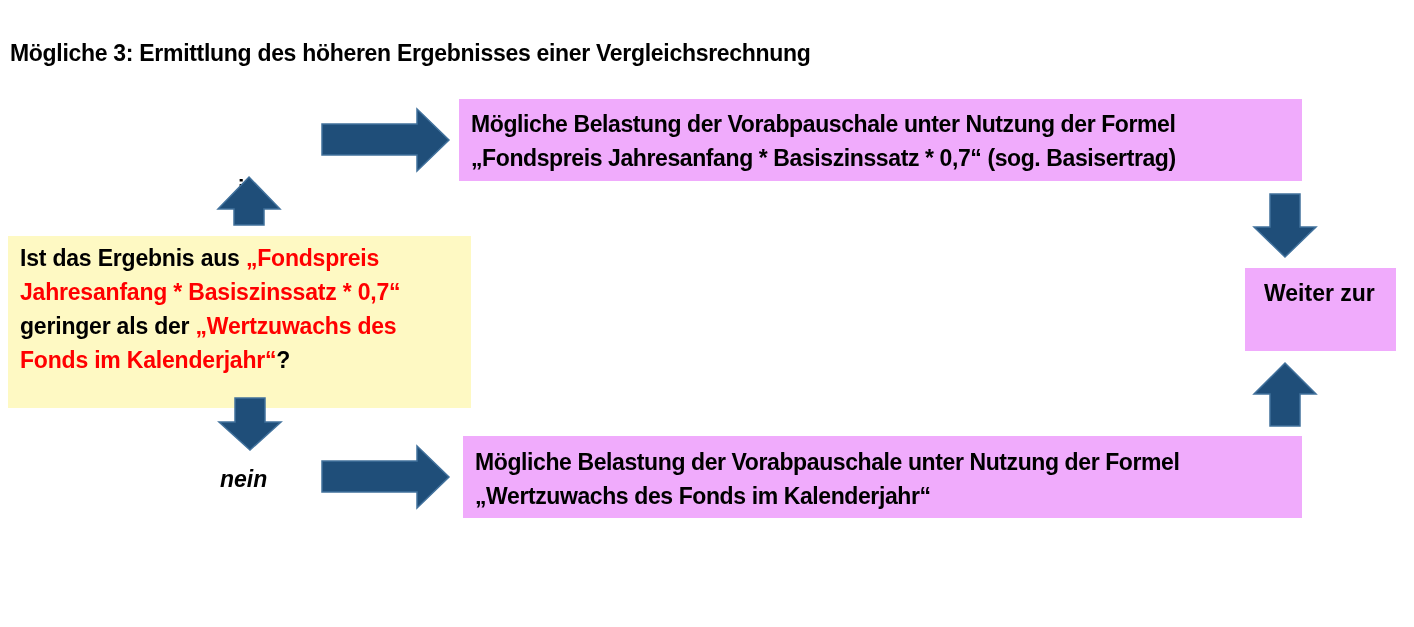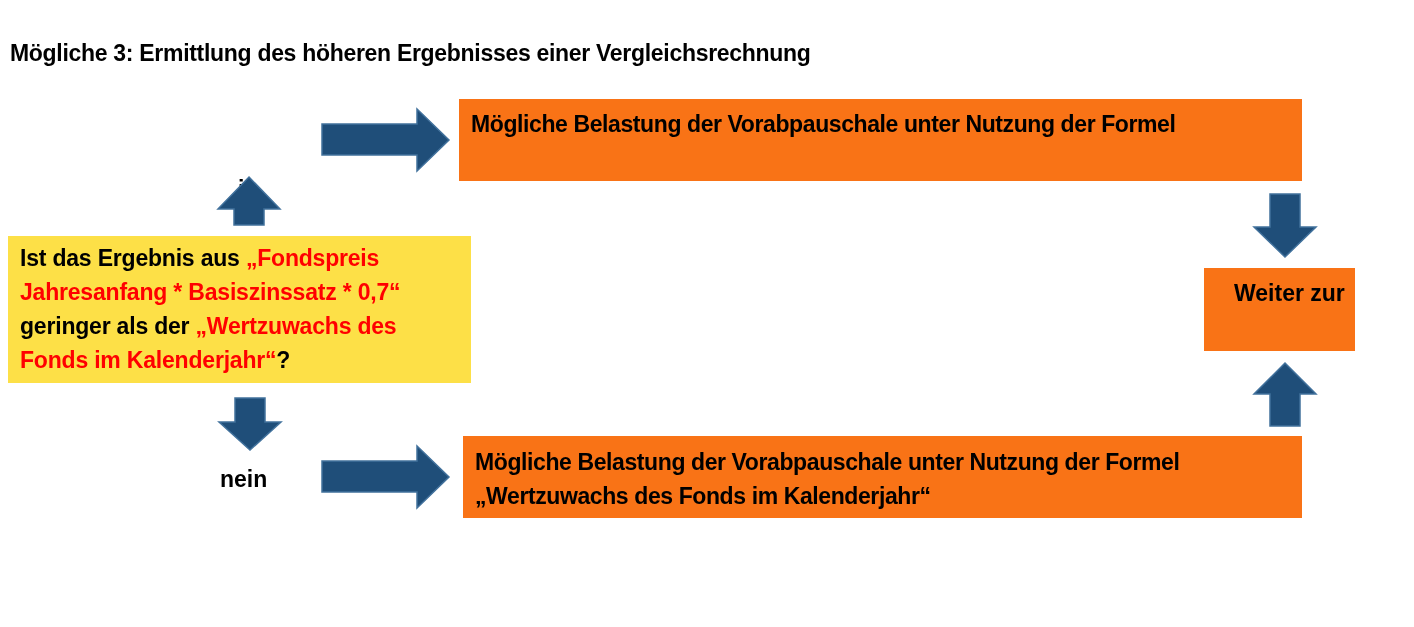--- a/index.html
+++ b/index.html
@@ -1,24 +1,24 @@
 <!DOCTYPE html>
 <html><head>
 <meta charset="utf-8">
 <style>
   html, body { margin:0; padding:0; background:#ffffff; }
   body { width:1414px; height:627px; position:relative; overflow:hidden;
          font-family:"Liberation Sans", "DejaVu Sans", sans-serif; font-weight:bold; color:#000; }
   .title { position:absolute; left:10px; top:40px; font-size:23px; letter-spacing:-0.3px; }
   .box { position:absolute; box-sizing:border-box; font-size:23px; line-height:34px; }
-  .gray { background:#fde047; left:8px; top:236px; width:463px; height:147px; padding:5px 10px 0 12px; letter-spacing:-0.2px; }
-  .green { background:#f97316; }
+  .gray { background:#fef9c3; left:8px; top:236px; width:463px; height:172px; padding:5px 10px 0 12px; letter-spacing:-0.2px; }
+  .green { background:#f0abfc; }
   .g-top { left:459px; top:99px; width:843px; height:82px; padding:8px 0 0 12px; letter-spacing:-0.4px; }
   .g-bot { left:463px; top:436px; width:839px; height:82px; padding:9px 0 0 12px; letter-spacing:-0.4px; }
-  .g-right { left:1204px; top:268px; width:151px; height:83px; padding:8px 0 0 30px; }
+  .g-right { left:1245px; top:268px; width:151px; height:83px; padding:8px 0 0 19px; }
   .red { color:#ff0000; }
   .label { position:absolute; font-size:23px; }
   svg.arrow { position:absolute; overflow:visible; }
   svg.arrow polygon { fill:#1f4e79; stroke:#41719c; stroke-width:1.5; }
 </style>
 </head>
 <body>
 
 <div class="title">Mögliche 3: Ermittlung des höheren Ergebnisses einer Vergleichsrechnung</div>
 
@@ -33,28 +33,29 @@
 </svg>
 
 <svg class="arrow" style="left:321px; top:108px;" width="130" height="64">
   <polygon points="1,16 96,16 96,1 128,32 96,63 96,47 1,47"></polygon>
 </svg>
 
 <svg class="arrow" style="left:217px; top:397px;" width="66" height="54">
   <polygon points="18,1 48,1 48,25 64,25 33,53 2,25 18,25"></polygon>
 </svg>
 
-<div class="label" style="left:220px; top:466px;">nein</div>
+<div class="label" style="left:220px; top:466px;font-style:italic;">nein</div>
 
 <svg class="arrow" style="left:321px; top:445px;" width="130" height="64">
   <polygon points="1,16 96,16 96,1 128,32 96,63 96,47 1,47"></polygon>
 </svg>
 
 <div class="box green g-top">
   <div>Mögliche Belastung der Vorabpauschale unter Nutzung der Formel</div>
+  <div>„Fondspreis Jahresanfang * Basiszinssatz * 0,7“ (sog. Basisertrag)</div>
 </div>
 
 <div class="box green g-bot">
   <div>Mögliche Belastung der Vorabpauschale unter Nutzung der Formel</div>
   <div>„Wertzuwachs des Fonds im Kalenderjahr“</div>
 </div>
 
 <svg class="arrow" style="left:1252px; top:193px;" width="66" height="66">
   <polygon points="18,1 48,1 48,34 64,34 33,64 2,34 18,34"></polygon>
 </svg>

